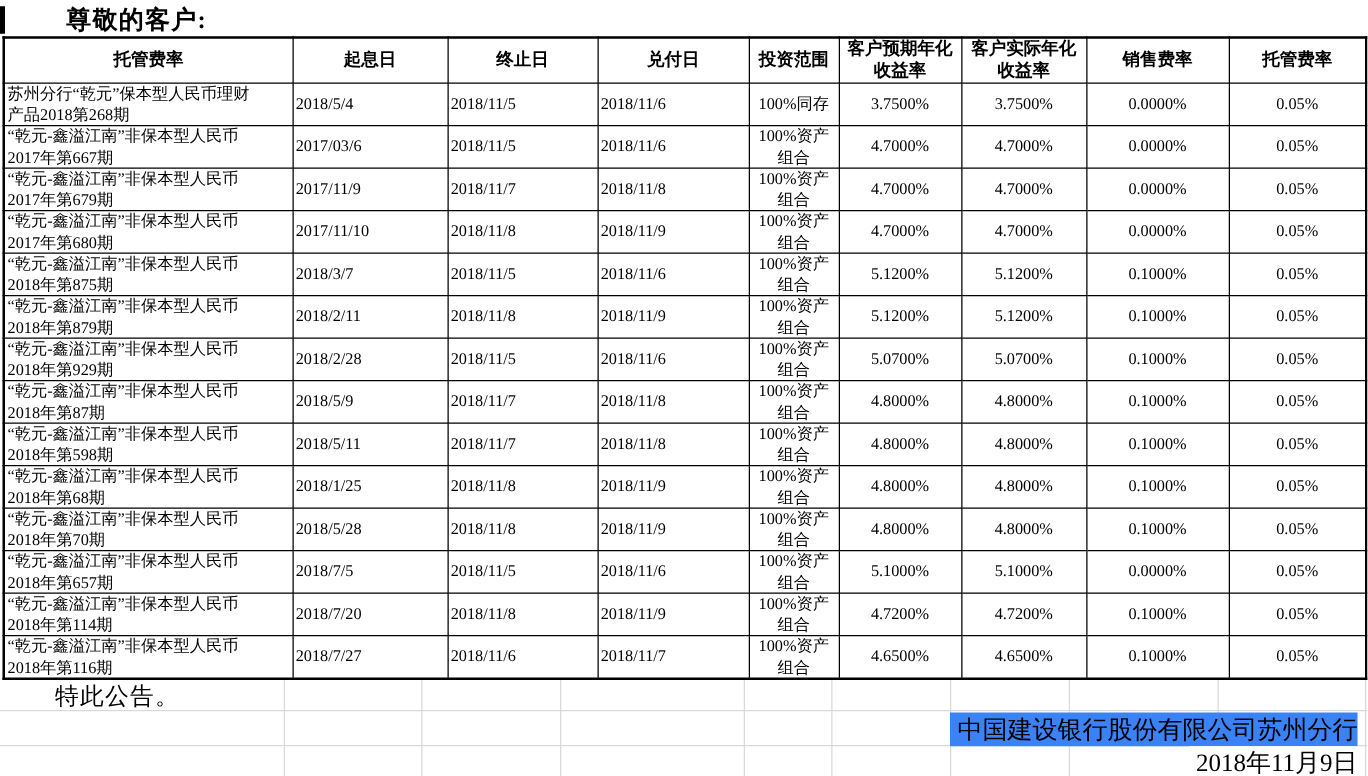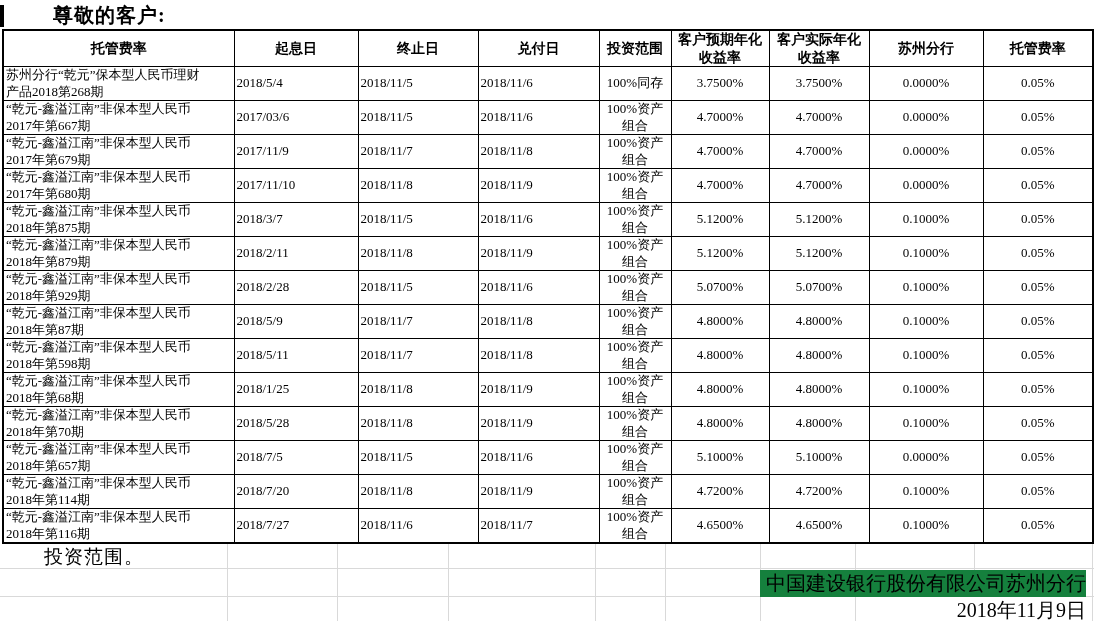--- a/index.html
+++ b/index.html
@@ -32,21 +32,21 @@
   table.announce td{height:33px;vertical-align:middle;}
   td.col-product{text-align:left;white-space:pre-line;font-size:13.5px;}
   td.col-date{text-align:left;}
   td.col-scope{text-align:center;white-space:pre-line;font-size:12.5px;line-height:1.15;}
   td.col-rate{text-align:center;}
   
   .footer-zone{position:relative;height:80px;width:1094px;}
   .vline{position:absolute;top:0;bottom:0;width:1px;background:#d9d9d9;}
   .hline{position:absolute;left:0;right:0;height:1px;background:#d9d9d9;}
   .closing-note{position:absolute;left:44px;top:0px;font-size:19px;letter-spacing:1px;}
-  .signature{position:absolute;right:8px;top:26px;font-size:20px;background:#15803d;padding-left:6px;}
+  .signature{position:absolute;right:8px;top:26px;font-size:20px;background:#3b82f6;padding-left:6px;}
   .issue-date{position:absolute;right:8px;top:53px;font-size:20px;background:#fff;padding-left:6px;}
 </style>
 </head>
 <body>
 
 <div class="title-bar">
   <div class="title-marker"></div>
   <div class="page-title">尊敬的客户:</div>
 </div>
 
@@ -66,21 +66,21 @@
     <tr>
         <th>托管费率</th>
         <th>起息日</th>
         <th>终止日</th>
         <th>兑付日</th>
         <th>投资范围</th>
         <th>客户预期年化
 收益率</th>
         <th>客户实际年化
 收益率</th>
-        <th>苏州分行</th>
+        <th>销售费率</th>
         <th>托管费率</th>
       </tr>
   </thead>
   <tbody>
       <tr>
     <td class="col-product">苏州分行“乾元”保本型人民币理财
 产品2018第268期</td>
     <td class="col-date">2018/5/4</td>
     <td class="col-date">2018/11/5</td>
     <td class="col-date">2018/11/6</td>
@@ -268,16 +268,16 @@
   <div class="vline" style="left:448px"></div>
   <div class="vline" style="left:595px"></div>
   <div class="vline" style="left:665px"></div>
   <div class="vline" style="left:760px"></div>
   <div class="vline" style="left:855px"></div>
   <div class="vline" style="left:974px"></div>
   <div class="vline" style="left:1092px"></div>
   <div class="hline" style="top:24px"></div>
   <div class="hline" style="top:52px"></div>
 
-  <div class="closing-note">投资范围。</div>
+  <div class="closing-note">特此公告。</div>
   <div class="signature">中国建设银行股份有限公司苏州分行</div>
   <div class="issue-date">2018年11月9日</div>
 </div>
 
 </body></html>

